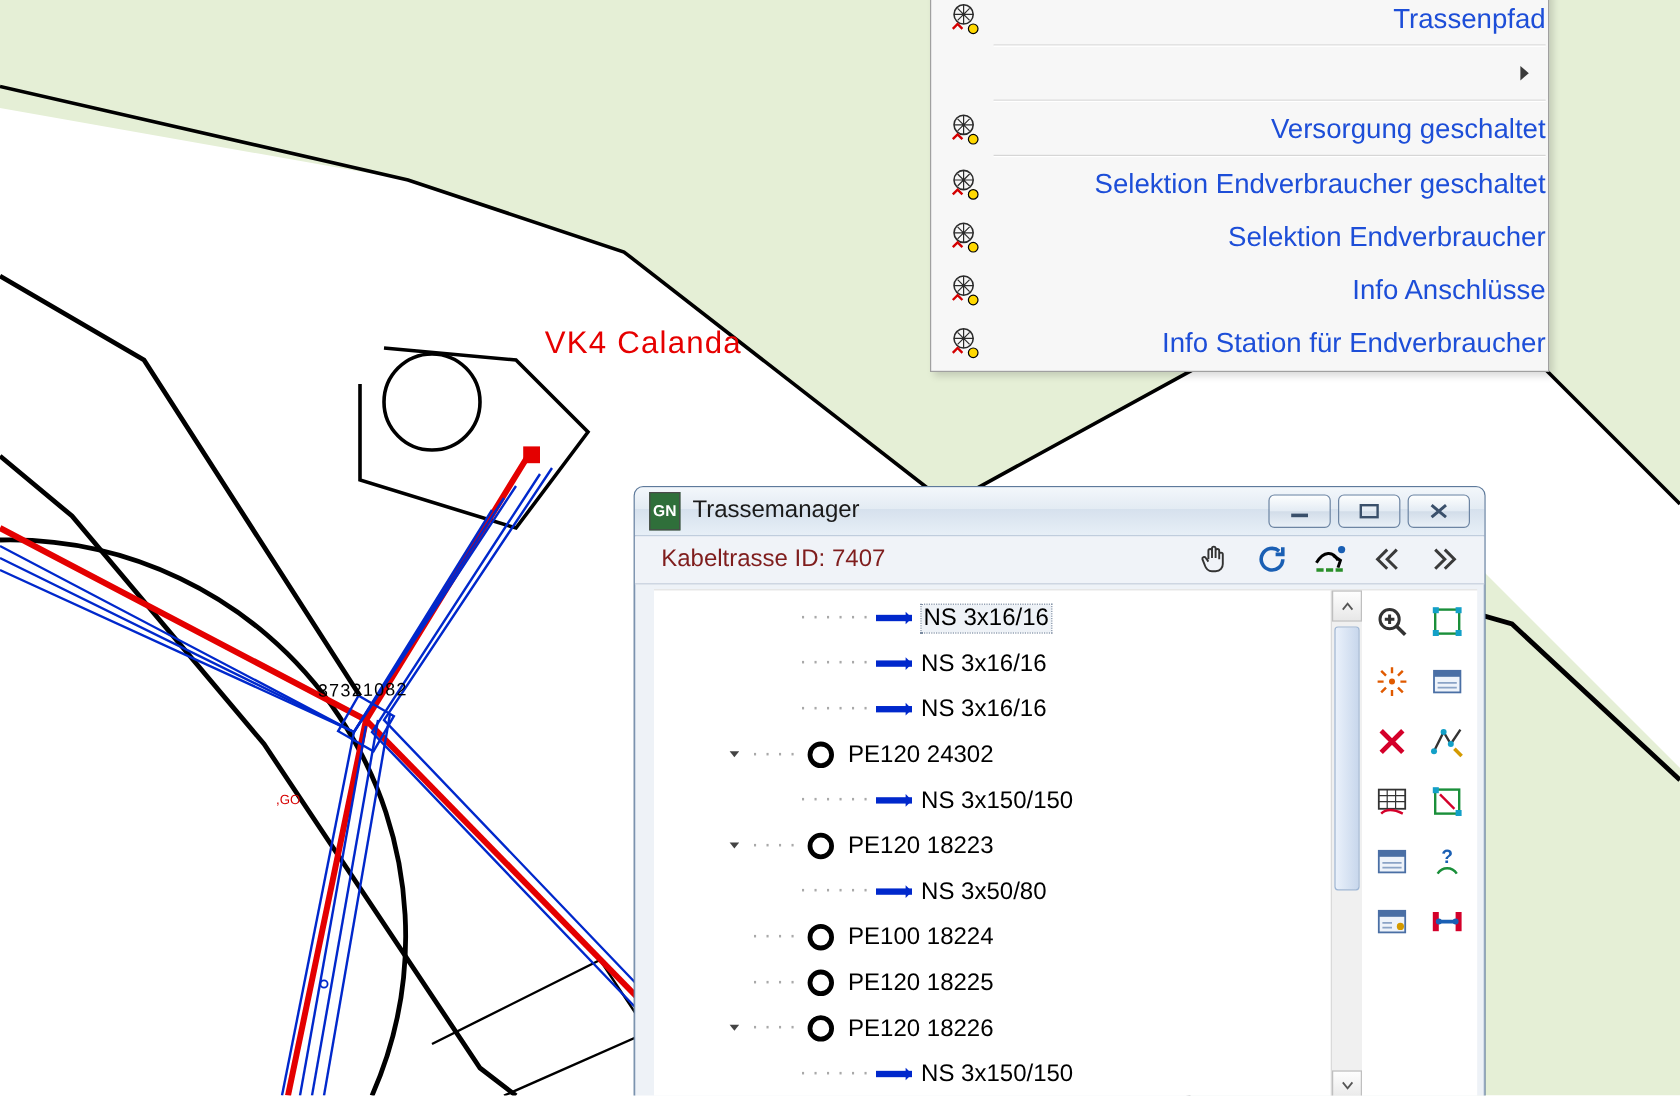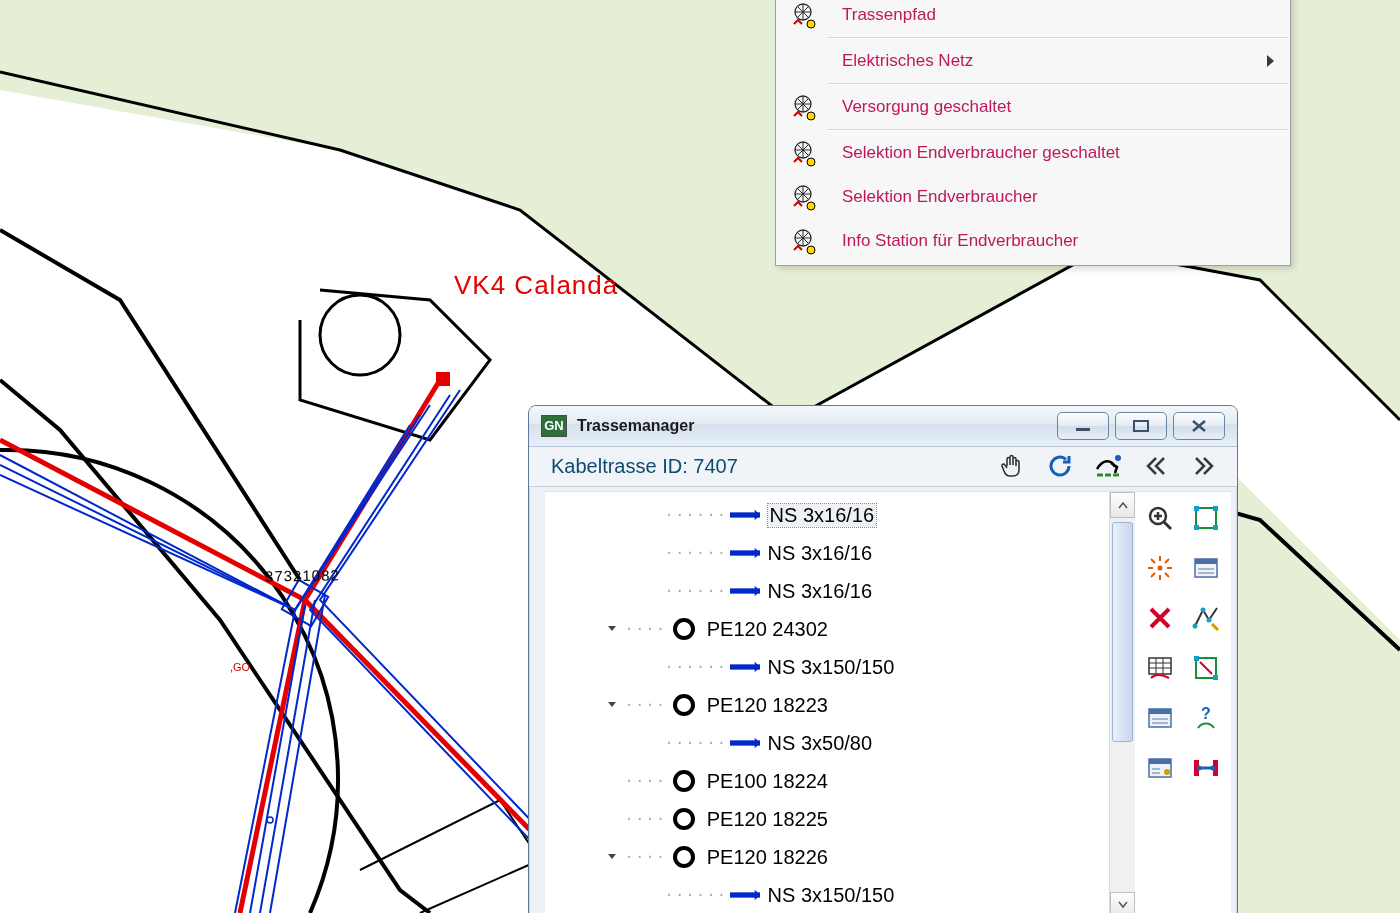--- a/index.html
+++ b/index.html
@@ -40,23 +40,24 @@
     display: flex;
     align-items: center;
     justify-content: center;
   }
   .cm-icon {
     width: 30px; height: 30px;
     display: block;
   }
   .cm-label {
     flex: 1;
-    font-size: 17px;
-    color: #be185d;
+    font-size: 23px;
+    color: #1d4ed8;
     padding-left: 14px;
+    text-align: right;
   }
   .cm-sep {
     height: 0;
     margin-left: 50px;
     border-top: 1px solid #d6d6d6;
     border-bottom: 1px solid #fff;
   }
   .cm-arrow {
     position: absolute;
     right: 14px;
@@ -85,32 +86,31 @@
   }
   .tm-titlebar {
     height: 58px;
     display: flex;
     align-items: center;
     padding: 0 12px;
     background: linear-gradient(#f3f7fb,#e3ebf3 45%,#d6e1ed 46%,#e7eff7);
     border-bottom: 1px solid #b5c4d6;
   }
   .tm-appicon {
-    width: 26px; height: 22px;
+    width: 26px; height: 32px;
     background: #2f6f3a;
     border: 1px solid #4a4a4a;
     display: flex; align-items: center; justify-content: center;
     color: #fff; font-weight: bold; font-size: 13px;
     margin-right: 10px;
   }
   .tm-title {
     flex: 1;
-    font-size: 16px;
+    font-size: 20px;
     color: #1a1a1a;
-    font-weight: bold;
   }
   .winbtn {
     width: 52px; height: 28px;
     margin-left: 6px;
     border: 1px solid #6d85a3;
     border-radius: 5px;
     background: linear-gradient(#fdfefe,#e4ecf4 48%,#d2dde9 52%,#e9f0f7);
     display: flex; align-items: center; justify-content: center;
   }
   .winbtn svg { display: block; }
@@ -118,21 +118,21 @@
   .tm-toolbar {
     height: 58px;
     display: flex;
     align-items: center;
     padding: 0 18px 0 22px;
     background: #f0f3f8;
     border-bottom: 1px solid #c6cfdc;
   }
   .tm-id {
     font-size: 20px;
-    color: #0c4a6e;
+    color: #7f1d1d;
     flex: 1;
   }
   .tb-icon {
     margin-left: 18px;
     width: 30px; height: 30px;
     display: flex; align-items: center; justify-content: center;
     cursor: pointer;
   }
 
   .tm-body {
@@ -306,21 +306,20 @@
           <path d="M15 4v16M7 12h16M10 7l10 10M20 7l-10 10" stroke="#2b2b2b" stroke-width="1"></path>
           <path d="M6 24l4-4 4 4" stroke="#d40000" stroke-width="2" fill="none"></path>
           <circle cx="23" cy="24" r="4" fill="#ffd800" stroke="#000" stroke-width="1"></circle>
         </svg>
       </div>
     <div class="cm-label">Trassenpfad</div>
   </div>
   <div class="cm-sep"></div>
   <div class="cm-row">
     <div class="cm-gutter"></div>
-    <div class="cm-label">Elektrisches Netz</div>
     <div class="cm-arrow"></div>
   </div>
   <div class="cm-sep"></div>
   <div class="cm-row">
     <div class="cm-gutter">
         <svg class="cm-icon" viewBox="0 0 30 30">
           <circle cx="15" cy="12" r="8" fill="none" stroke="#2b2b2b" stroke-width="1.3"></circle>
           <path d="M15 4v16M7 12h16M10 7l10 10M20 7l-10 10" stroke="#2b2b2b" stroke-width="1"></path>
           <path d="M6 24l4-4 4 4" stroke="#d40000" stroke-width="2" fill="none"></path>
           <circle cx="23" cy="24" r="4" fill="#ffd800" stroke="#000" stroke-width="1"></circle>
@@ -353,20 +352,31 @@
   </div>
   <div class="cm-row">
     <div class="cm-gutter">
         <svg class="cm-icon" viewBox="0 0 30 30">
           <circle cx="15" cy="12" r="8" fill="none" stroke="#2b2b2b" stroke-width="1.3"></circle>
           <path d="M15 4v16M7 12h16M10 7l10 10M20 7l-10 10" stroke="#2b2b2b" stroke-width="1"></path>
           <path d="M6 24l4-4 4 4" stroke="#d40000" stroke-width="2" fill="none"></path>
           <circle cx="23" cy="24" r="4" fill="#ffd800" stroke="#000" stroke-width="1"></circle>
         </svg>
       </div>
+    <div class="cm-label">Info Anschlüsse</div>
+  </div>
+  <div class="cm-row">
+    <div class="cm-gutter">
+        <svg class="cm-icon" viewBox="0 0 30 30">
+          <circle cx="15" cy="12" r="8" fill="none" stroke="#2b2b2b" stroke-width="1.3"></circle>
+          <path d="M15 4v16M7 12h16M10 7l10 10M20 7l-10 10" stroke="#2b2b2b" stroke-width="1"></path>
+          <path d="M6 24l4-4 4 4" stroke="#d40000" stroke-width="2" fill="none"></path>
+          <circle cx="23" cy="24" r="4" fill="#ffd800" stroke="#000" stroke-width="1"></circle>
+        </svg>
+      </div>
     <div class="cm-label">Info Station für Endverbraucher</div>
   </div>
 </div>
 
 <div class="tm-window">
   <div class="tm-titlebar">
     <div class="tm-appicon">GN</div>
     <div class="tm-title">Trassemanager</div>
     <div class="winbtn">
         <svg width="18" height="14">

